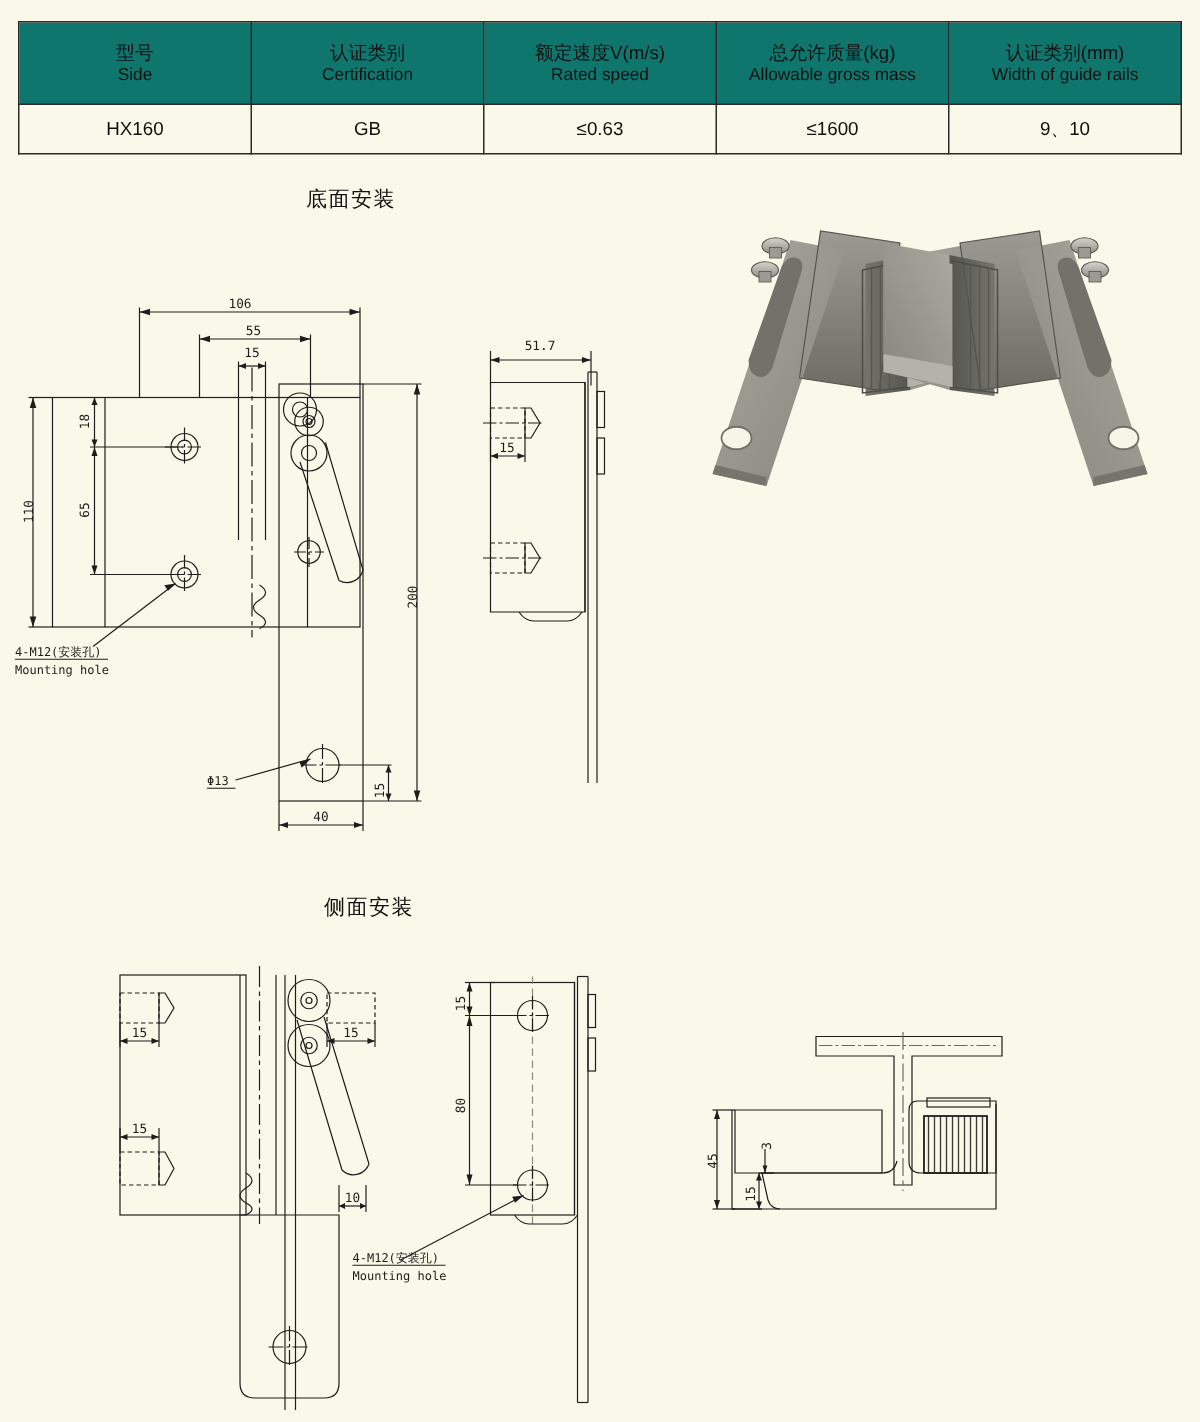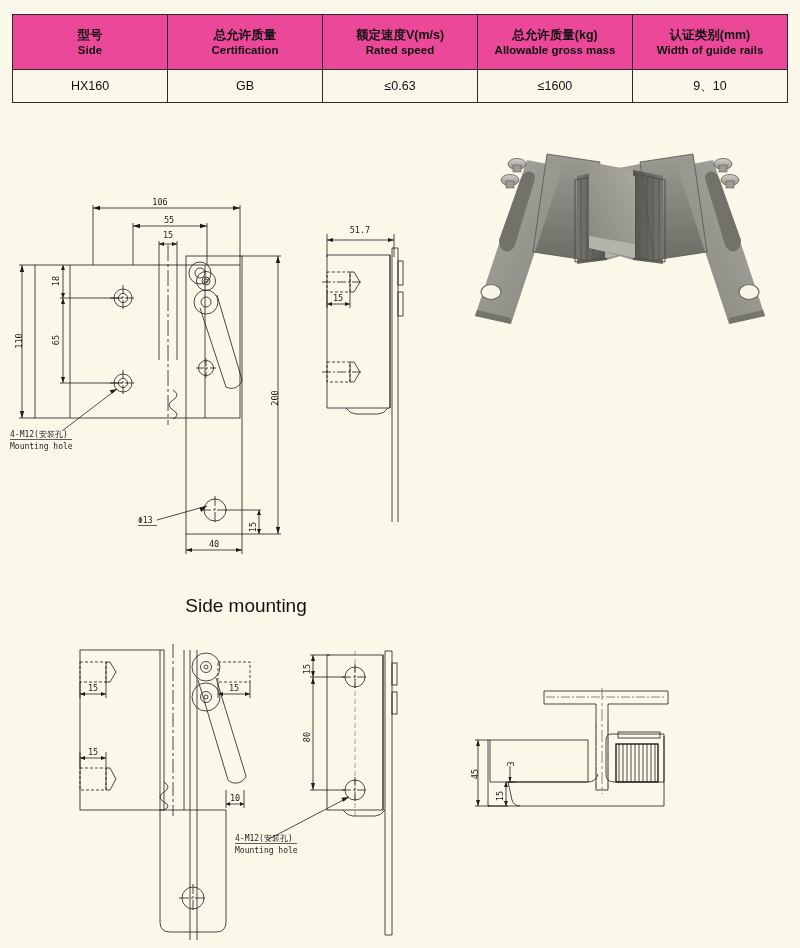--- a/index.html
+++ b/index.html
@@ -16,23 +16,23 @@
     position:absolute;left:12px;top:14px;width:776px;
     border-collapse:collapse;
     table-layout:fixed;
   }
   .spec-table th,.spec-table td{
     border:1.4px solid #2a2a2a;
     text-align:center;
     vertical-align:middle;
   }
   .spec-table th{
-    background:#ec4899;
+    background:#0f766e;
     height:50px;
-    font-weight:bold;
+    font-weight:normal;
     padding:2px 2px;
   }
   .spec-table td{
     background:#faf8e8;
     height:30px;
     font-size:12.5px;
     padding:1px 20px;
   }
   .th-cn{display:block;font-size:12.5px;line-height:15px;}
   .th-en{display:block;font-size:11.5px;line-height:14px;}
@@ -57,21 +57,21 @@
 <body>
 
 <table class="spec-table">
   <thead>
     <tr>
       <th>
         <span class="th-cn">型号</span>
         <span class="th-en">Side</span>
       </th>
       <th>
-        <span class="th-cn">总允许质量</span>
+        <span class="th-cn">认证类别</span>
         <span class="th-en">Certification</span>
       </th>
       <th>
         <span class="th-cn">额定速度V(m/s)</span>
         <span class="th-en">Rated speed</span>
       </th>
       <th>
         <span class="th-cn">总允许质量(kg)</span>
         <span class="th-en">Allowable gross mass</span>
       </th>
@@ -86,20 +86,21 @@
       <td>HX160</td>
       <td>GB</td>
       <td>≤0.63</td>
       <td>≤1600</td>
       <td>9、10</td>
     </tr>
   </tbody>
 </table>
 
 <div class="sect-title" id="title-underside">
+  <span class="cn">底面安装</span>
 </div>
 
 <div class="dwg" id="dwg-underside-front" style="left:0px;top:185px;text-decoration:underline;">
 <svg width="300" height="380" viewBox="0 0 300 380">
   <g fill="none" stroke="#1d1d1d" stroke-width="0.8">
 
     <line x1="93" y1="20" x2="93" y2="80"></line>
     <line x1="240" y1="20" x2="240" y2="80"></line>
     <line x1="93" y1="23" x2="240" y2="23"></line>
     <path d="M93 23 l7 -2.2 v4.4 z" fill="#1d1d1d" stroke="none"></path>
@@ -341,21 +342,21 @@
     <ellipse cx="62" cy="32" rx="9" ry="5.5" fill="url(#bolt)" stroke="#5d5d57" stroke-width="0.8"></ellipse>
     <rect x="58" y="33" width="8" height="7" fill="#9c9b93" stroke="#5d5d57" stroke-width="0.6"></rect>
     <ellipse cx="55" cy="48" rx="9" ry="5.5" fill="url(#bolt)" stroke="#5d5d57" stroke-width="0.8"></ellipse>
     <rect x="51" y="49" width="8" height="7" fill="#9c9b93" stroke="#5d5d57" stroke-width="0.6"></rect>
     <path d="M78 120 L92 22 L145 30 L131 128 Z" fill="none" stroke="#54544e" stroke-width="0.8"></path>
   </g>
 </svg>
 </div>
 
 <div class="sect-title" id="title-side">
-  <span class="en">Side mounting</span>
+  <span class="cn">侧面安装</span>
 </div>
 
 <div class="dwg" id="dwg-side-front" style="left:60px;top:640px;">
 <svg width="210" height="300" viewBox="0 0 210 300">
   <g fill="none" stroke="#1d1d1d" stroke-width="0.8">
 
     <rect x="20" y="10" width="84" height="160"></rect>
     <line x1="100" y1="10" x2="100" y2="170"></line>
 
     <line x1="113" y1="4" x2="113" y2="176" stroke-dasharray="14 3 3 3"></line>

